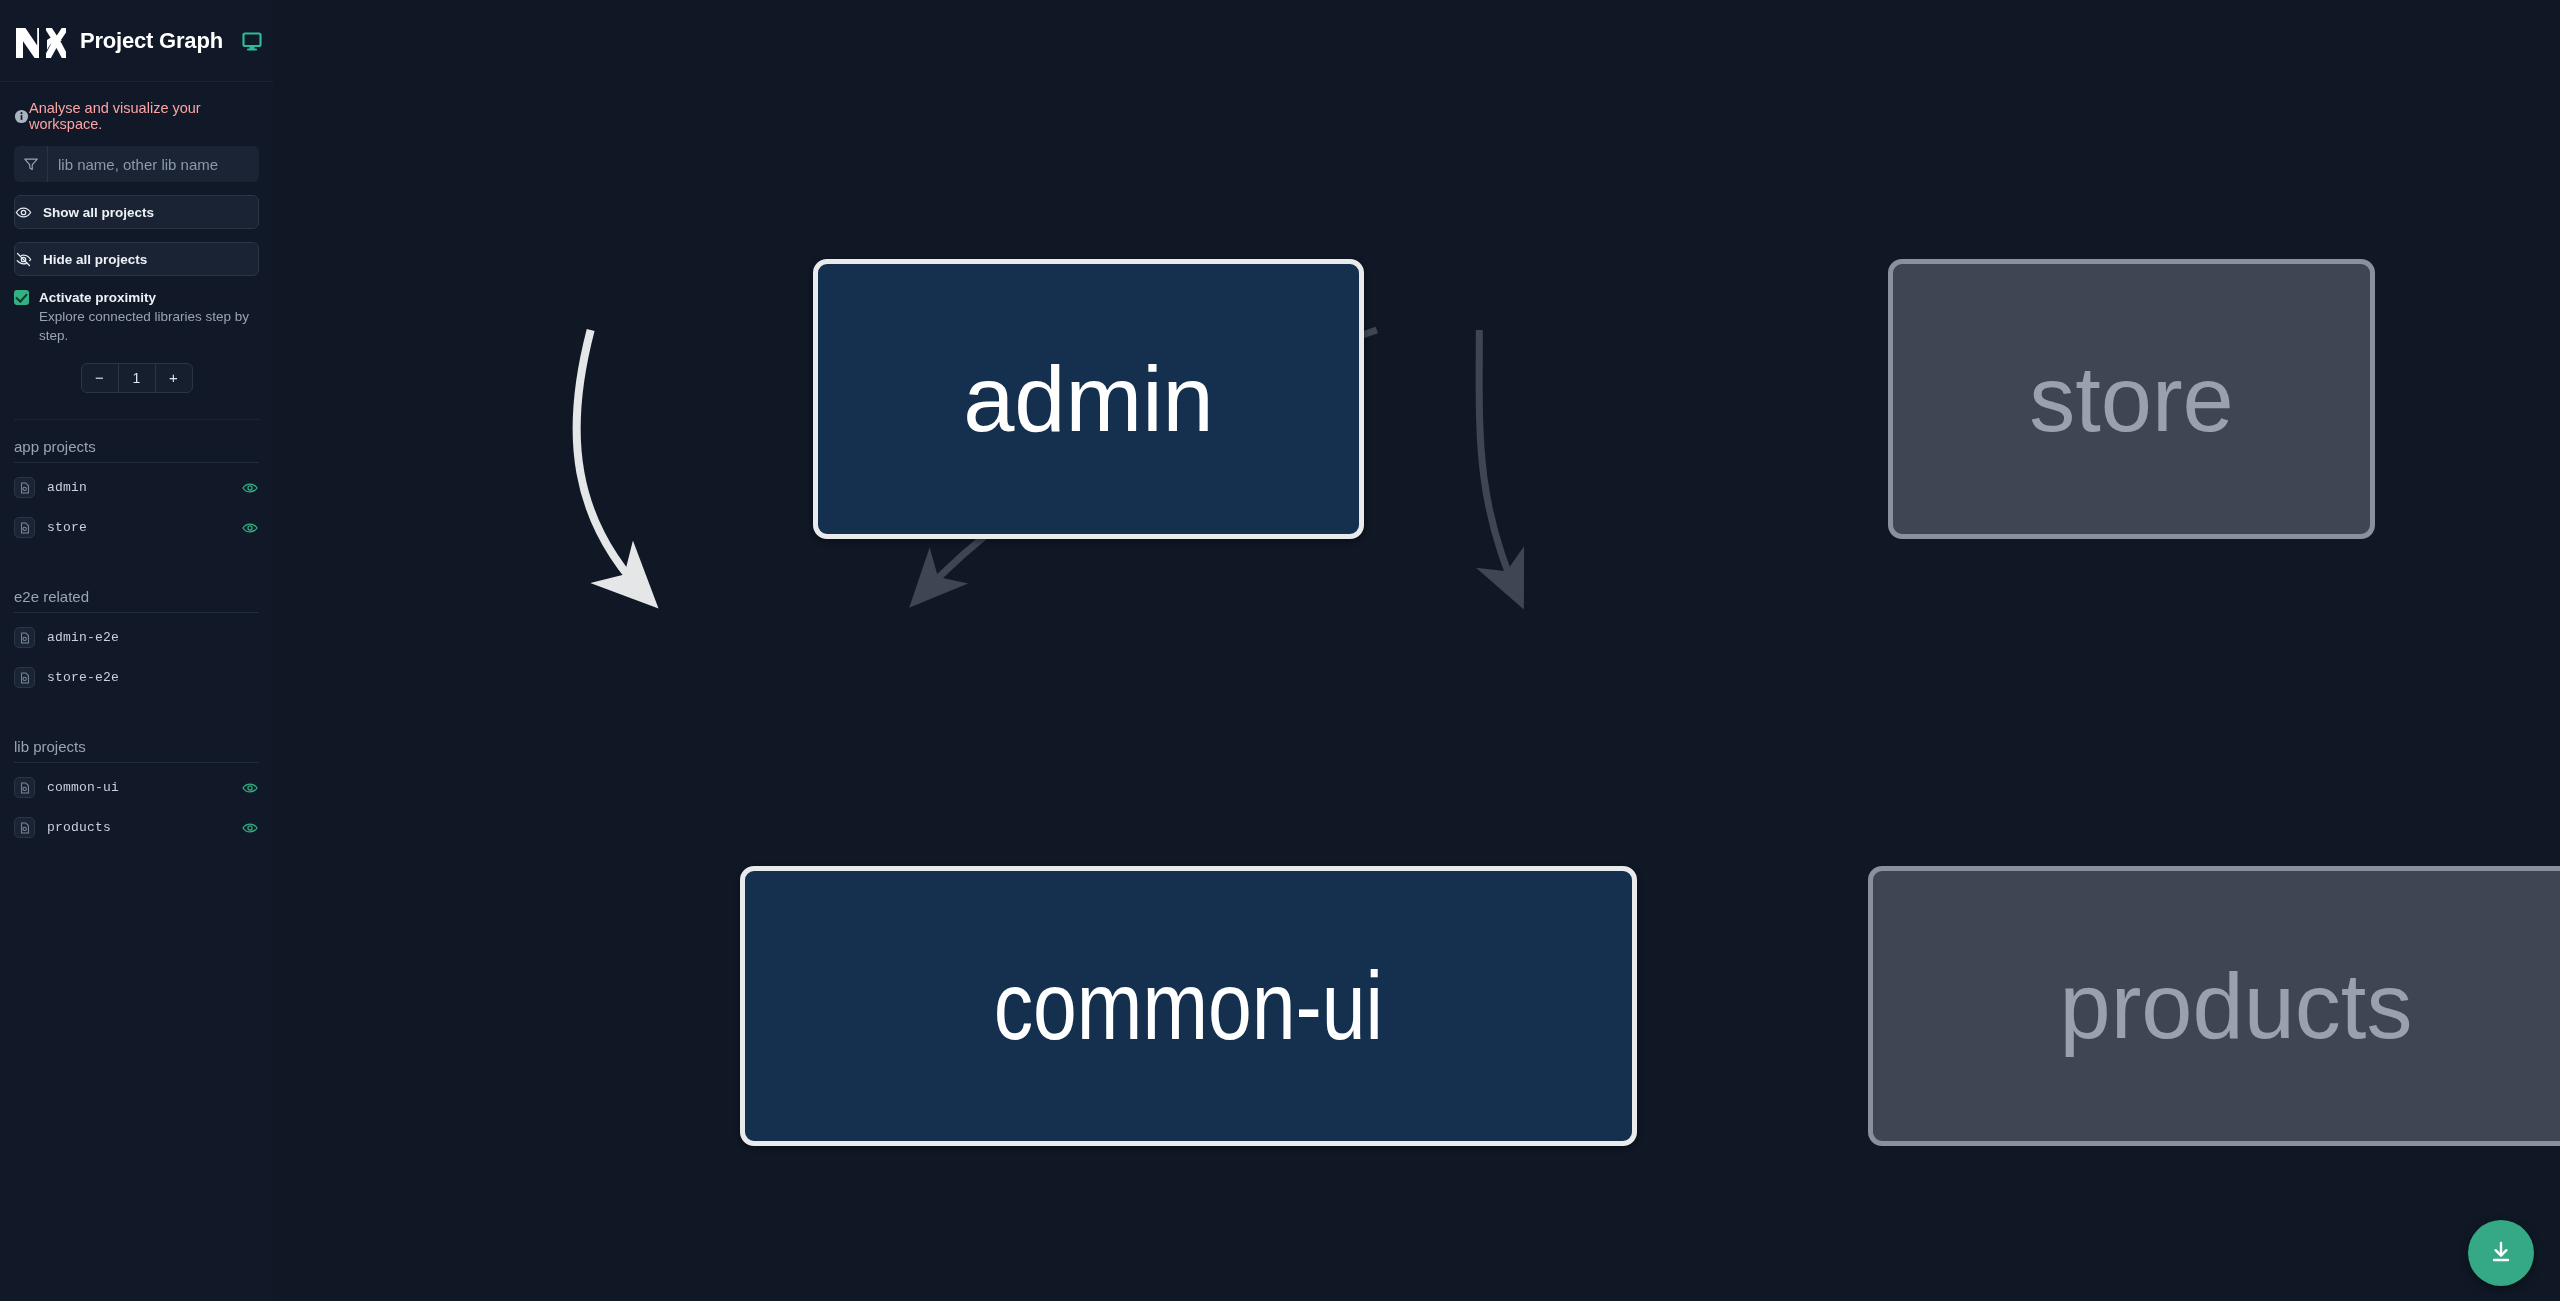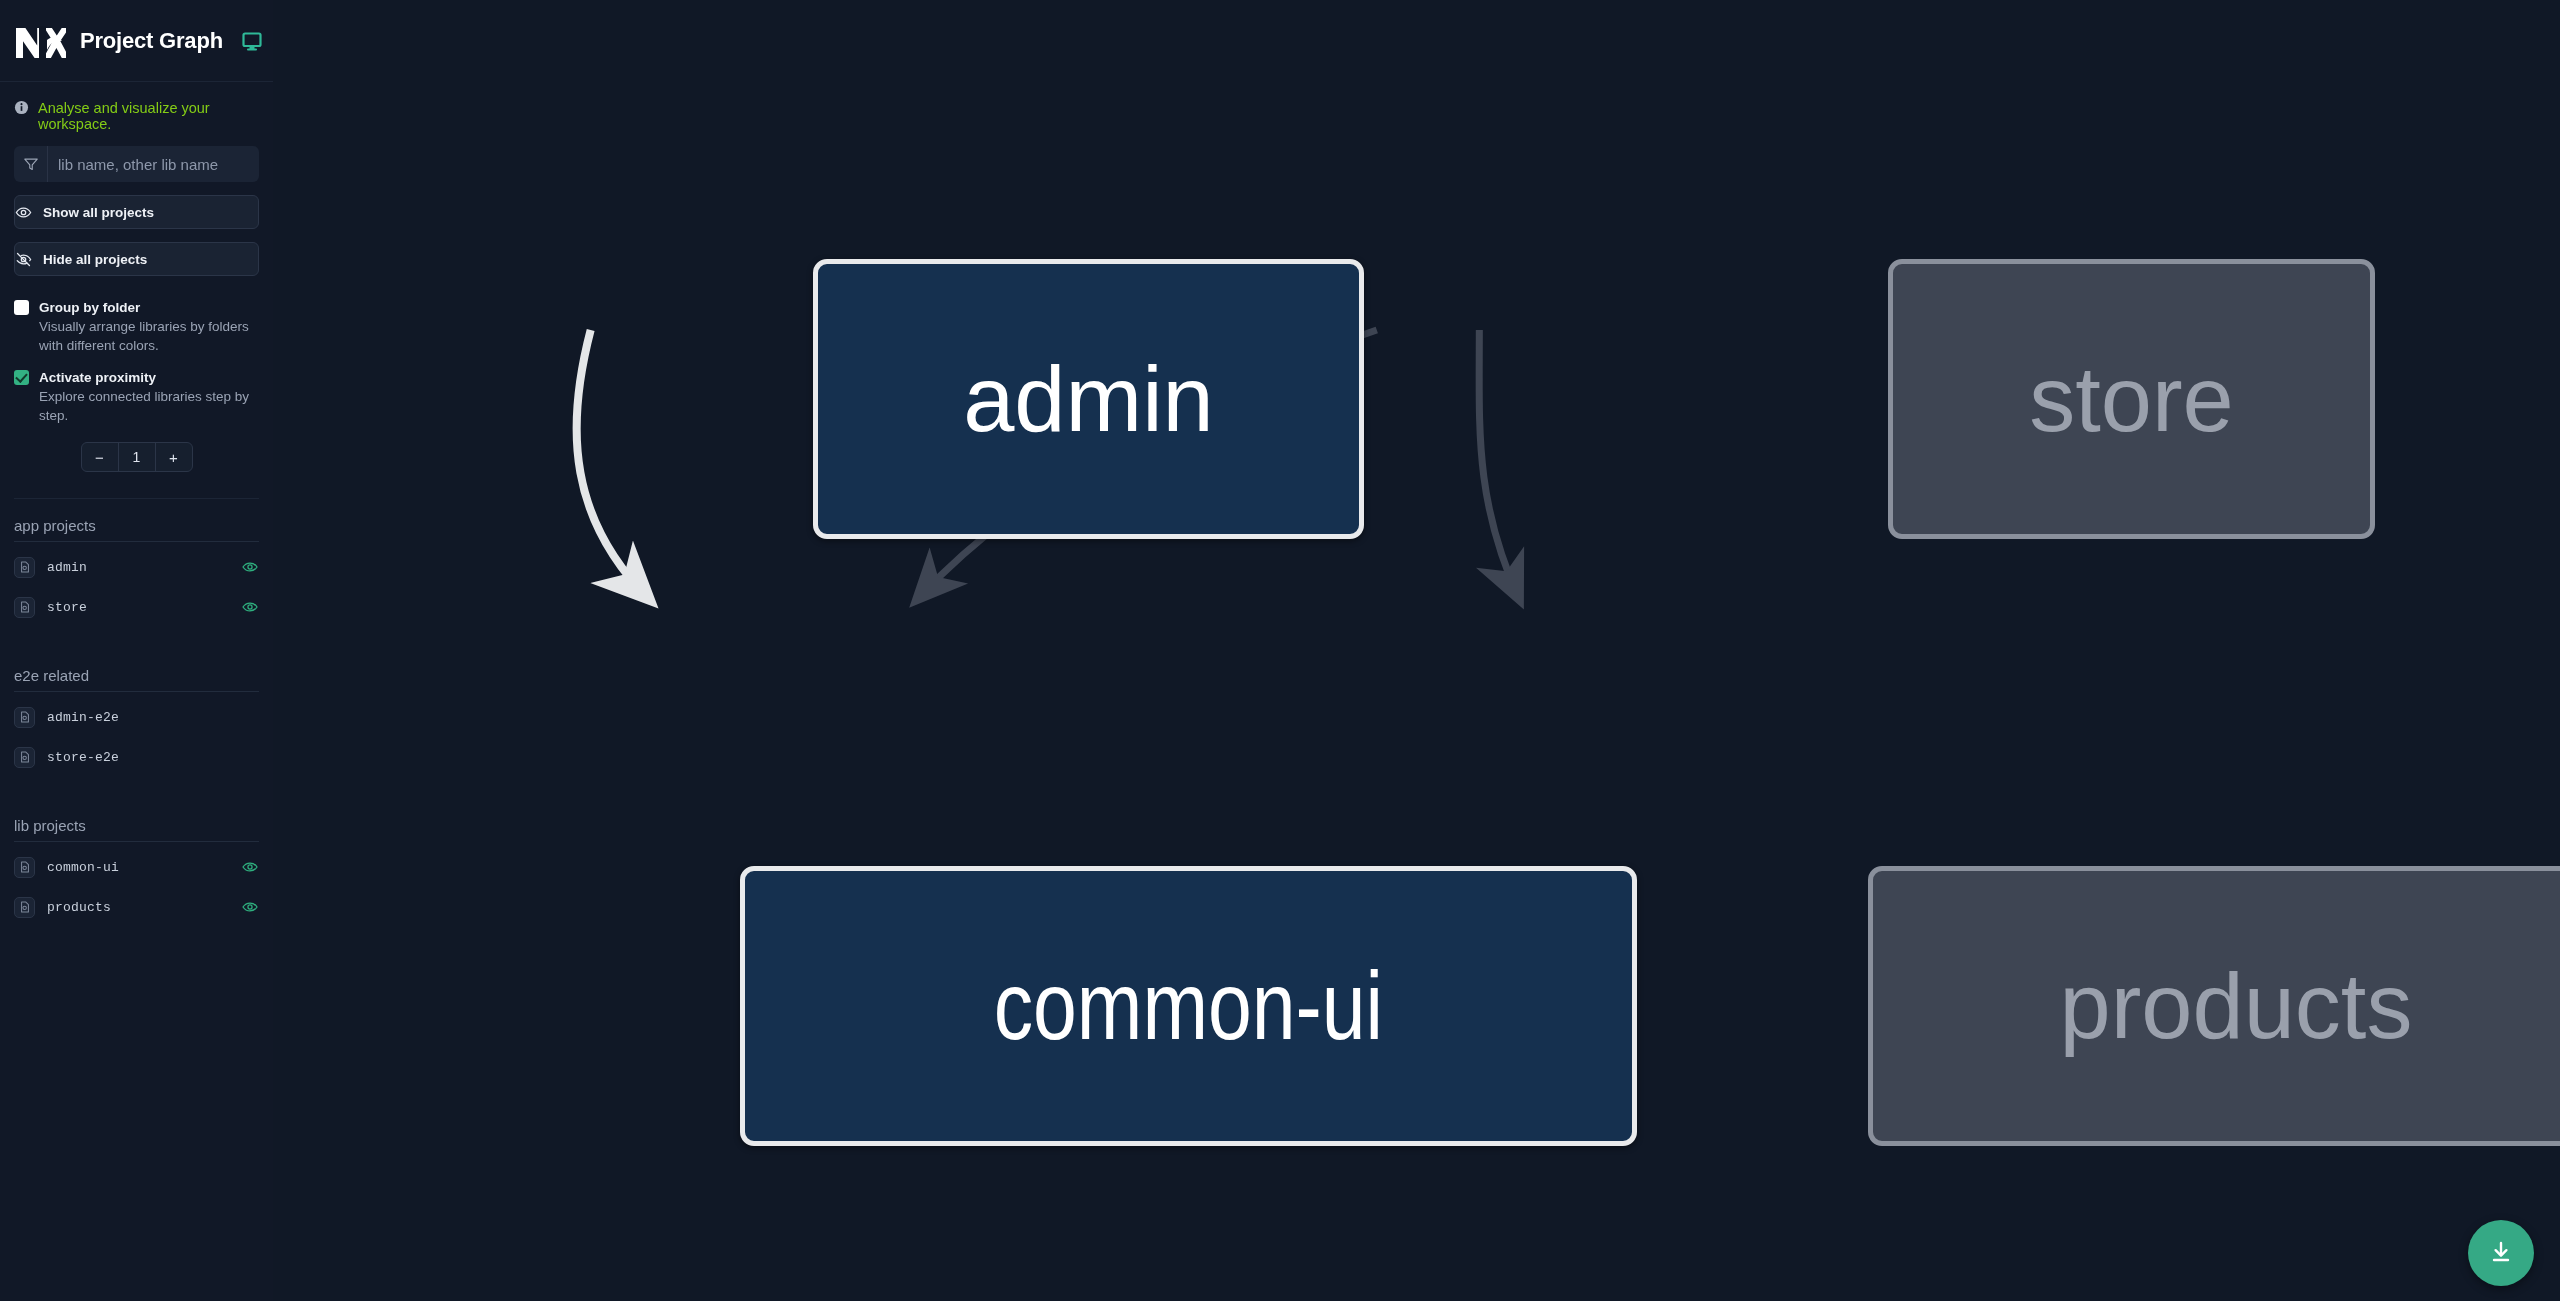--- a/index.html
+++ b/index.html
@@ -30,23 +30,23 @@
   .app-title {
     color: #ffffff;
     font-size: 22px;
     font-weight: 700;
     letter-spacing: -0.2px;
     white-space: nowrap;
   }
   .monitor-icon { width: 22px; height: 22px; flex: 0 0 22px; margin-left: 4px; }
 
   .sb-tagline {
-    display: flex; align-items: flex-start; gap: 9px;
+    display: flex; align-items: center; 
     padding: 18px 14px 14px 14px;
-    color: #84cc16;
+    color: #fca5a5;
     font-size: 14.5px;
   }
   .info-icon { width: 15px; height: 15px; flex: 0 0 15px; }
 
   .sb-body { padding: 0 14px; }
 
   .search-box {
     display: flex; align-items: center;
     height: 36px;
     background: #1b2435;
@@ -272,27 +272,20 @@
         <span class="ic">
           <svg viewBox="0 0 20 20" width="17" height="17" aria-hidden="true">
             <path d="M2.6 11.4C4.4 13.6 7 15.2 10 15.2c1.5 0 2.9-.4 4.1-1M17.4 11.4c.6-.8 1-1.4 1-1.4S15.3 4.8 10 4.8c-1 0-1.9.2-2.7.5" fill="none" stroke="#e4e8f0" stroke-width="1.5" stroke-linecap="round"></path>
             <circle cx="10" cy="10" r="2.6" fill="none" stroke="#e4e8f0" stroke-width="1.5"></circle>
             <path d="M3 3l14 14" stroke="#e4e8f0" stroke-width="1.5" stroke-linecap="round"></path>
           </svg>
         </span>
         <span>Hide all projects</span>
       </button>
 
-      <div class="check-row" style="margin-top:22px">
-        <span class="cbox white"></span>
-        <span>
-          <span class="check-title">Group by folder</span><br>
-          <span class="check-desc">Visually arrange libraries by folders with different colors.</span>
-        </span>
-      </div>
 
       <div class="check-row" style="margin-top:12px">
         <span class="cbox green"></span>
         <span>
           <span class="check-title">Activate proximity</span><br>
           <span class="check-desc">Explore connected libraries step by step.</span>
         </span>
       </div>
 
       <div class="stepper">

